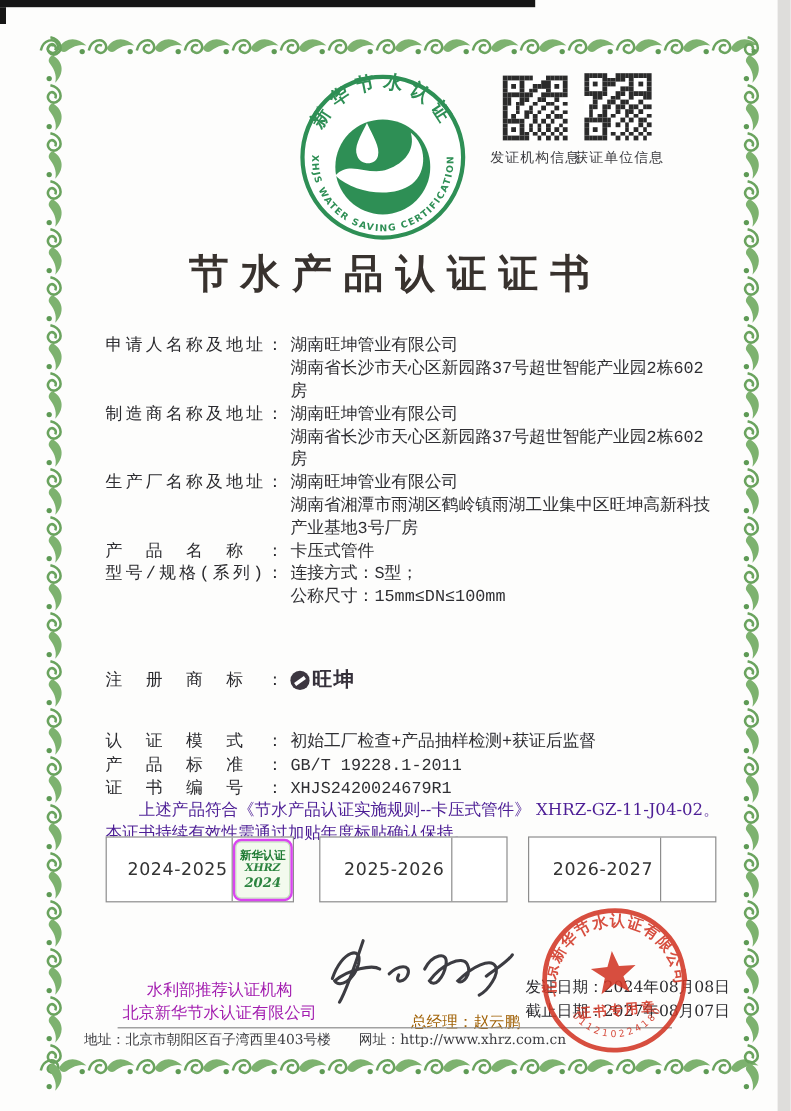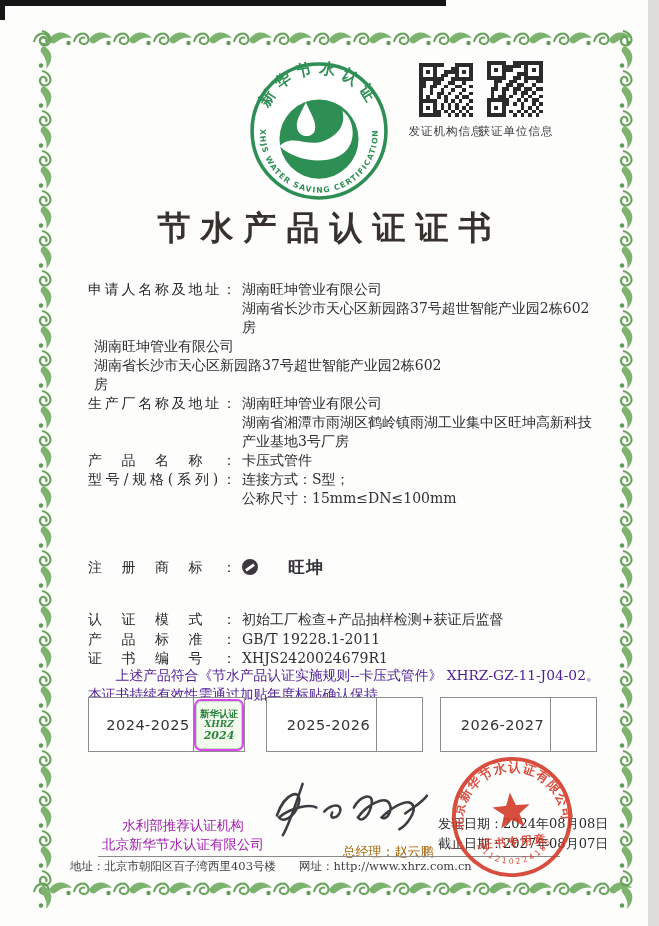--- a/index.html
+++ b/index.html
@@ -22,30 +22,30 @@
   .qr{display:grid;grid-template-columns:repeat(15,1fr);grid-template-rows:repeat(15,1fr);
       width:54px;height:54px;background:#fff;}
   .qr i{display:block;}
   .qr i.b{background:#2b2b2b;}
   .qr-label{font-size:11.5px;color:#3a3a3e;text-align:center;letter-spacing:1px;}
   
   .title{left:0;top:206px;width:659px;text-align:center;font-size:33px;font-weight:bold;
          letter-spacing:10px;color:#38322e;font-family:"DejaVu Sans","Liberation Sans",sans-serif;}
   
   .fields{left:88px;top:280px;width:514px;font-size:14px;line-height:19px;}
-  .frow{display:flex;}
+  .frow{display:flex;font-family:Liberation Mono, monospace;}
   .flabel{width:148px;flex:0 0 148px;text-align:justify;text-align-last:justify;color:#2b2b2f;}
   .fval{flex:1;padding-left:6px;}
   .fval div{white-space:nowrap;}
   
   .tm-row{left:88px;top:556px;width:514px;display:flex;font-size:14px;line-height:22px;}
   .tm-val{display:flex;align-items:center;padding-left:6px;}
   .tm-icon{width:16px;height:16px;border-radius:50%;background:#3c3640;position:relative;display:inline-block;margin-right:2px;}
   .tm-icon::after{content:"";position:absolute;left:3px;top:7px;width:10px;height:3px;background:#fff;transform:rotate(-35deg);}
-  .tm-name{font-weight:bold;font-size:17px;color:#35303a;font-family:"DejaVu Sans","Liberation Sans",sans-serif;letter-spacing:1px;margin-left:28px;}
+  .tm-name{font-weight:bold;font-size:17px;color:#35303a;font-family:"DejaVu Sans","Liberation Sans",sans-serif;letter-spacing:1px;}
   
   .certs{left:88px;top:610px;width:514px;font-size:14px;line-height:19.5px;}
   
   .comp{left:88px;top:666px;width:516px;font-size:13.8px;line-height:18.5px;text-indent:2em;color:#4c1d95;}
   
   .ybox{top:697px;width:155px;height:53px;border:1px solid #8d8d8d;background:#fff;display:flex;}
   .ybox .yr{width:95px;display:flex;align-items:center;justify-content:center;
             font-size:14.5px;color:#333;border-right:1px solid #8d8d8d;letter-spacing:.5px;
             font-family:"DejaVu Sans","Liberation Sans",sans-serif;margin-left:14px;}
   .ybox .cell{flex:1;display:flex;align-items:center;justify-content:center;}
@@ -646,20 +646,21 @@
 <div class="abs fields">
   <div class="frow">
     <div class="flabel">申请人名称及地址：</div>
     <div class="fval">
       <div>湖南旺坤管业有限公司</div>
       <div>湖南省长沙市天心区新园路37号超世智能产业园2栋602</div>
       <div>房</div>
     </div>
   </div>
   <div class="frow">
+    <div class="flabel">制造商名称及地址：</div>
     <div class="fval">
       <div>湖南旺坤管业有限公司</div>
       <div>湖南省长沙市天心区新园路37号超世智能产业园2栋602</div>
       <div>房</div>
     </div>
   </div>
   <div class="frow">
     <div class="flabel">生产厂名称及地址：</div>
     <div class="fval">
       <div>湖南旺坤管业有限公司</div>

